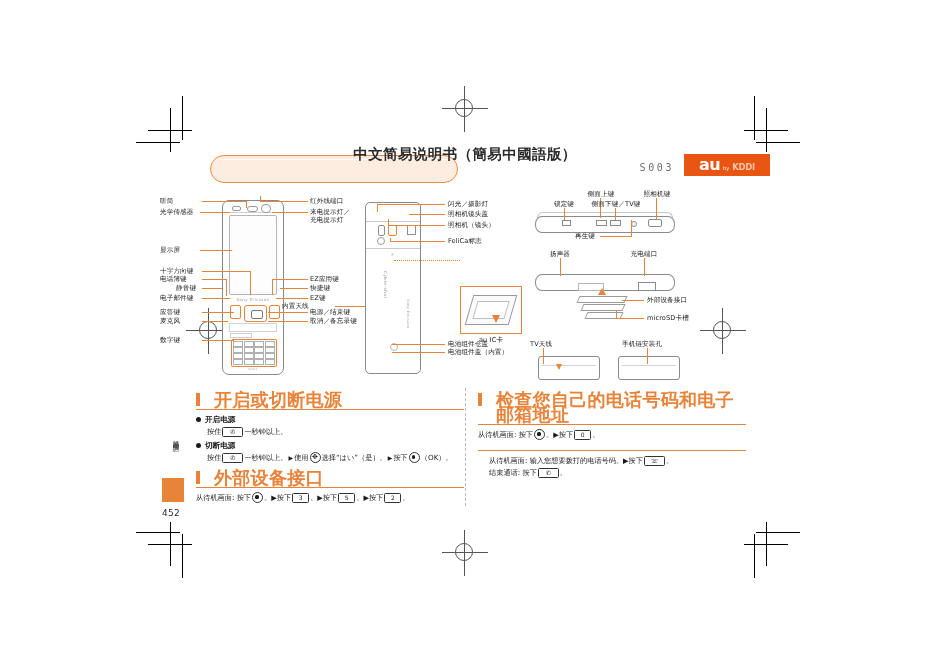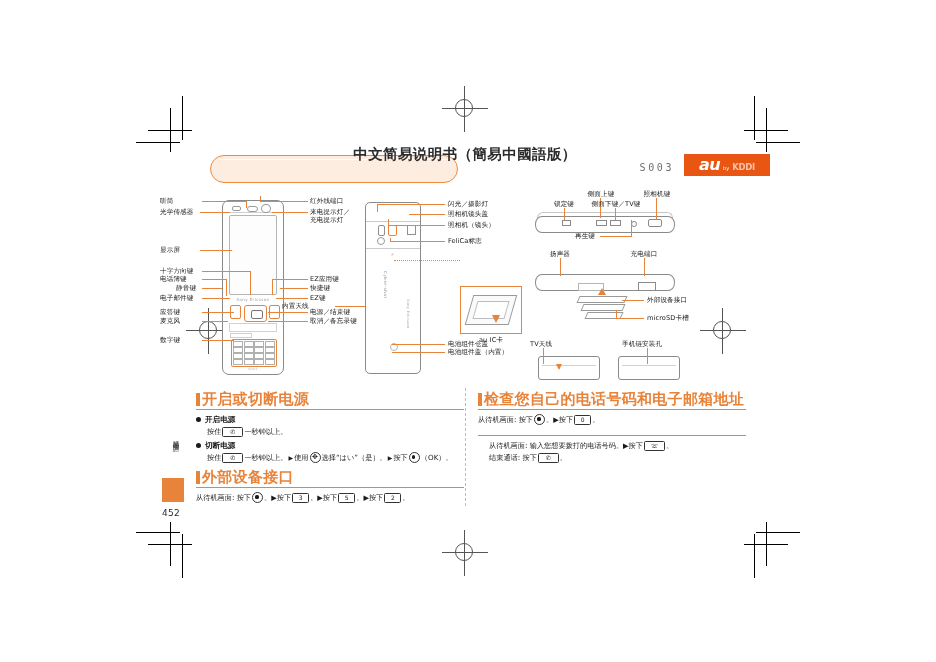--- a/index.html
+++ b/index.html
@@ -77,21 +77,20 @@
     justify-content: center;
     gap: 3px;
   }
   .au-logo .au-word {
     color: #fff;
     font-size: 16px;
     font-weight: 700;
     letter-spacing: -.6px;
     line-height: 1;
     font-family: "DejaVu Sans", "Liberation Sans", sans-serif;
-    font-style: italic;
   }
   .au-logo .au-by {
     color: #fff;
     font-size: 5px;
     line-height: 1;
     transform: translateY(3px);
   }
   .au-logo .au-kddi {
     color: #f7c3ab;
     font-size: 8.5px;
@@ -322,23 +321,23 @@
   .col.left { left: 36px; width: 268px; }
   .col.right { left: 318px; width: 268px; }
 
   .divider-v {
     position: absolute; left: 305px; top: 248px; width: 0;
     height: 118px; border-left: 1px dashed #bdbdbd;
   }
 
   .sec-head {
     position: relative;
-    padding-left: 6px;
+    padding-left: 18px;
     margin: 0 0 2px 0;
-    font-size: 15px;
+    font-size: 18px;
     font-weight: 700;
     color: #e8833a;
     letter-spacing: .3px;
     line-height: 15px;
   }
   .sec-head::before {
     content: "";
     position: absolute; left: 0; top: 1px;
     width: 4px; height: 13px; background: #e8833a;
   }

